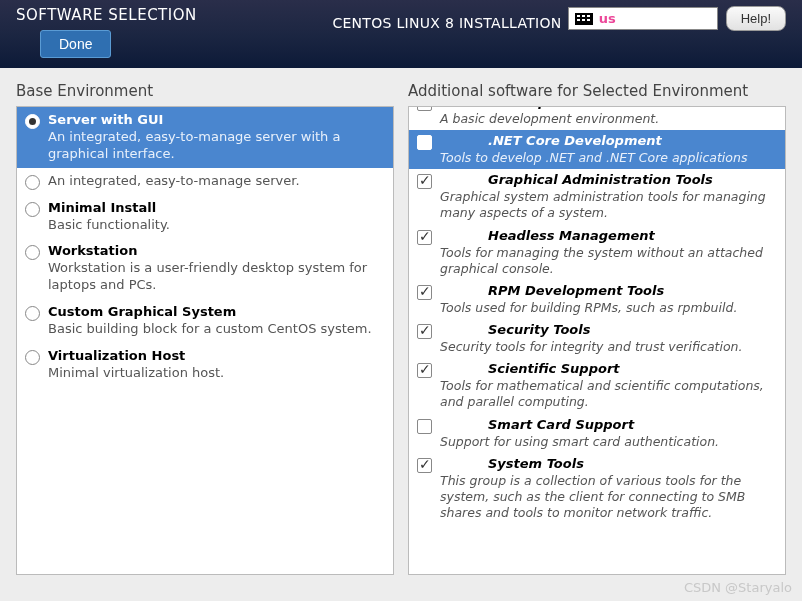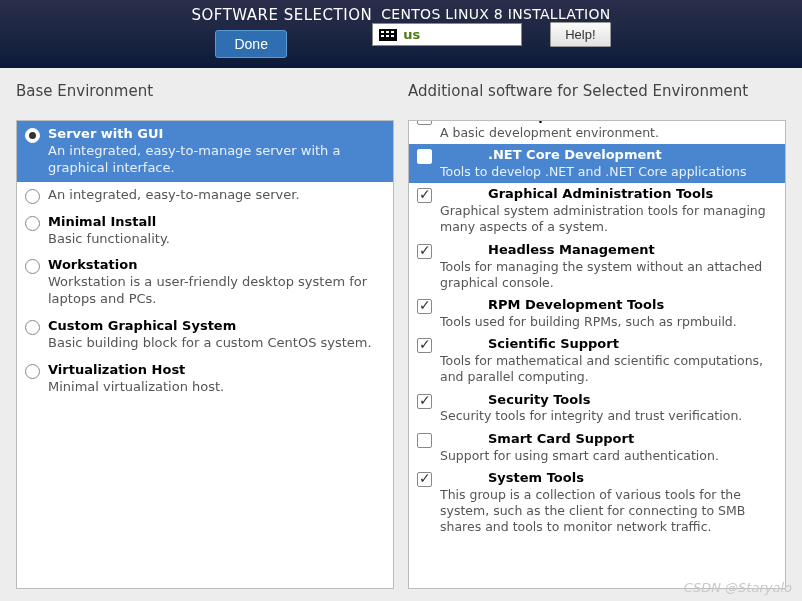--- a/index.html
+++ b/index.html
@@ -9,42 +9,42 @@
     width: 802px;
     height: 601px;
     overflow: hidden;
     position: relative;
   }
   .topbar {
     background: linear-gradient(180deg, #2a2e4a 0%, #1c2642 50%, #0c1a38 100%);
     color: #fff;
     padding: 6px 16px 10px 16px;
     display: flex;
-    justify-content: center;
+    justify-content: space-between;
     align-items: flex-start;
   }
   .topbar-left { display: flex; flex-direction: column; gap: 6px; }
   .topbar-title { font-size: 15px; font-weight: 400; letter-spacing: 0.5px; }
   .done-btn {
     background: #2f6fb1;
     border: 1px solid #5a9bd4;
     color: #fff;
     padding: 5px 18px;
     border-radius: 3px;
     font-size: 14px;
     cursor: pointer;
     width: fit-content;
     margin-left: 24px;
   }
-  .topbar-right { display: flex; flex-direction: column; align-items: flex-end; }
+  .topbar-right { display: flex; flex-direction: row; align-items: flex-end; gap: 6px; }
   .install-title { font-size: 14px; letter-spacing: 0.3px; }
   .topbar-controls { display: flex; gap: 8px; align-items: center; }
   .lang-box {
     background: #fff;
-    color: #4d7c0f;
+    color: #ec4899;
     padding: 3px 10px 3px 6px;
     display: flex;
     align-items: center;
     gap: 6px;
     font-size: 13px;
     font-weight: bold;
     min-width: 150px;
     border: 1px solid #888;
   }
   .kb-icon {
@@ -63,35 +63,34 @@
       linear-gradient(#fff,#fff) 10px 0/3px 2px no-repeat,
       linear-gradient(#fff,#fff) 0 4px/3px 2px no-repeat,
       linear-gradient(#fff,#fff) 5px 4px/3px 2px no-repeat,
       linear-gradient(#fff,#fff) 10px 4px/3px 2px no-repeat;
   }
   .help-btn {
     background: linear-gradient(#fafafa,#e2e2e2);
     border: 1px solid #999;
     color: #333;
     padding: 4px 14px;
-    border-radius: 1px;
+    border-radius: 8px;
     font-size: 13px;
     cursor: pointer;
-    margin-left: 20px;
   }
   .content { display: flex; padding: 14px 16px 8px 16px; gap: 14px; }
   .pane { flex: 1; display: flex; flex-direction: column; }
-  .pane-title { font-size: 15px; color: #444; margin-bottom: 20px; font-weight: 400; }
+  .pane-title { font-size: 15px; color: #444; margin-bottom: 6px; font-weight: 400; }
   .listbox {
     background: #fff;
     border: 1px solid #bbb;
     height: 469px;
     overflow: hidden;
   }
-  .right .listbox { overflow-y: auto; }
+  .right .listbox { overflow-y: auto; font-style: italic; }
   .item {
     padding: 5px 8px 5px 8px;
     display: flex;
     align-items: flex-start;
     gap: 8px;
   }
   .item.selected {
     background: #4a86cf;
     color: #fff;
   }
@@ -132,21 +131,20 @@
   .right .item { padding: 3px 8px; }
   .right .item-title { font-size: 13px; margin-left: 48px; }
   .right .item-desc { font-size: 12.5px; }
   .right .listbox { position: relative; }
   .right .inner { margin-top: -16px; }
   .watermark {
     position: absolute;
     right: 10px; bottom: 6px;
     color: #c8c8c8;
     font-size: 13px;
-    font-style: italic;
   }
   .listbox::-webkit-scrollbar { width: 10px; }
   .listbox::-webkit-scrollbar-track { background:#eee; }
   .listbox::-webkit-scrollbar-thumb { background:#bbb; border-radius:4px; }
 </style>
 </head>
 <body>
 
 <div class="topbar">
   <div class="topbar-left">
@@ -247,32 +245,32 @@
           <div class="item">
             <div class="check on"></div>
             <div class="item-text">
               <div class="item-title">RPM Development Tools</div>
               <div class="item-desc">Tools used for building RPMs, such as rpmbuild.</div>
             </div>
           </div>
           <div class="item">
             <div class="check on"></div>
             <div class="item-text">
+              <div class="item-title">Security Tools</div>
+              <div class="item-desc">Security tools for integrity and trust verification.</div>
+            </div>
+          </div>
+          <div class="item">
+            <div class="check on"></div>
+            <div class="item-text">
               <div class="item-title">Scientific Support</div>
               <div class="item-desc">Tools for mathematical and scientific computations, and parallel computing.</div>
             </div>
           </div>
           <div class="item">
-            <div class="check on"></div>
-            <div class="item-text">
-              <div class="item-title">Security Tools</div>
-              <div class="item-desc">Security tools for integrity and trust verification.</div>
-            </div>
-          </div>
-          <div class="item">
             <div class="check"></div>
             <div class="item-text">
               <div class="item-title">Smart Card Support</div>
               <div class="item-desc">Support for using smart card authentication.</div>
             </div>
           </div>
           <div class="item">
             <div class="check on"></div>
             <div class="item-text">
               <div class="item-title">System Tools</div>

